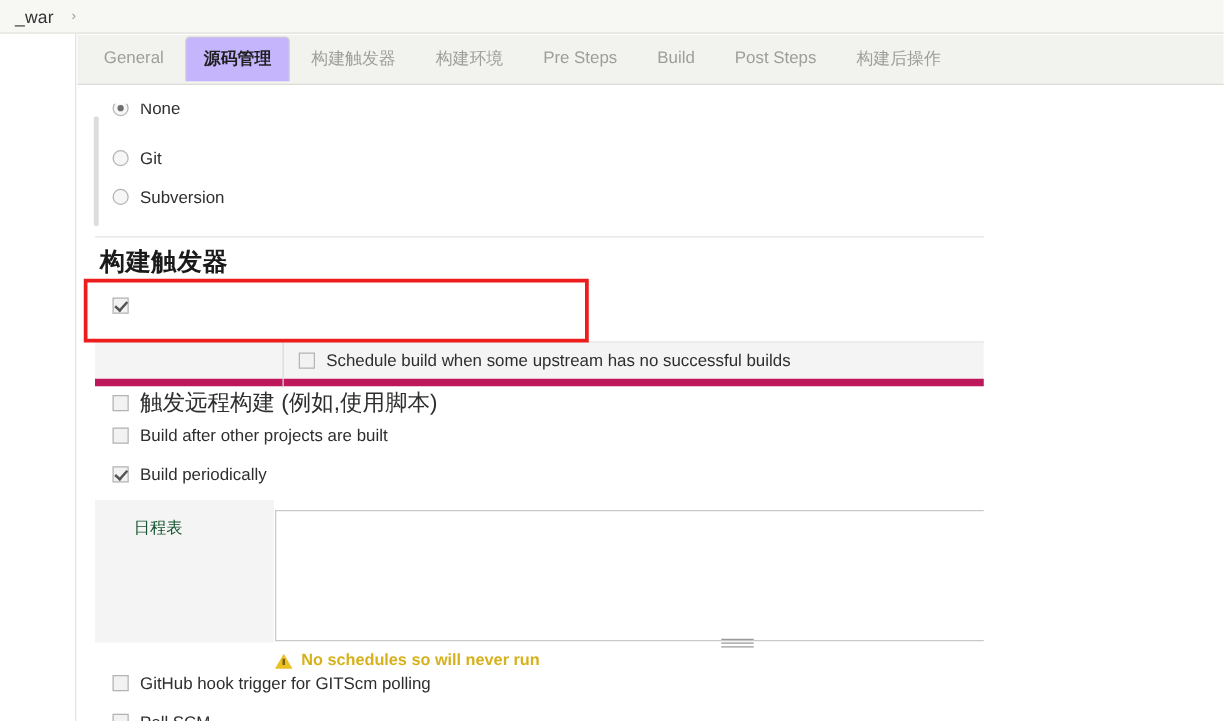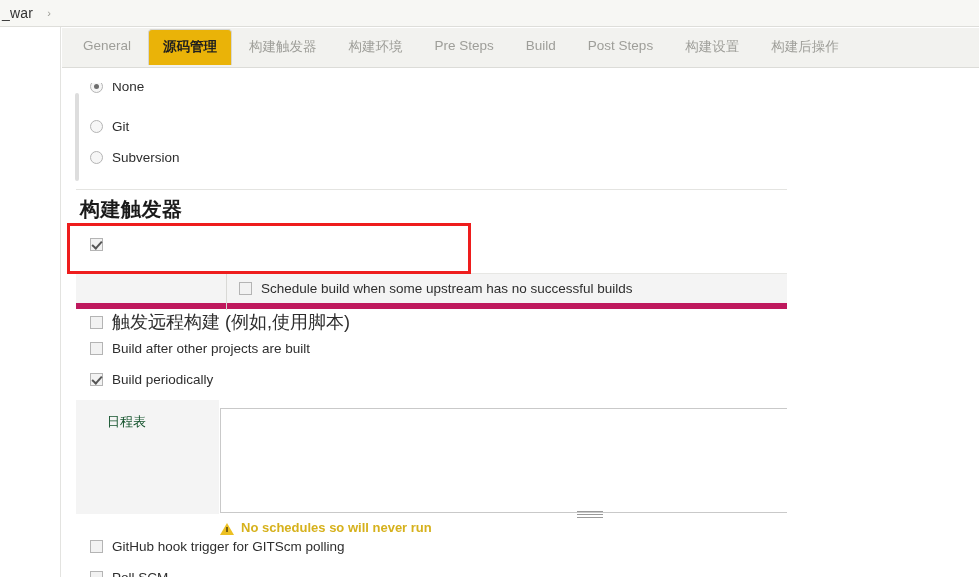--- a/index.html
+++ b/index.html
@@ -21,21 +21,21 @@
   #breadcrumb-bar {
     position: absolute;
     left: 0; top: 0;
     width: 979px;
     height: 27px;
     background: #f7f7f4;
     border-bottom: 1px solid #dededa;
     box-sizing: border-box;
     display: flex;
     align-items: center;
-    padding-left: 2px;
+    padding-left: 12px;
   }
   #breadcrumb-bar .crumb {
     font-size: 14px;
     color: #333;
     letter-spacing: .2px;
   }
   #breadcrumb-bar .crumb-sep {
     color: #9a9a93;
     font-size: 11px;
     margin-left: 14px;
@@ -73,21 +73,21 @@
     border: 1px solid transparent;
     border-bottom: none;
     border-radius: 4px 4px 0 0;
     margin-right: 2px;
     white-space: nowrap;
     position: relative;
     top: 1px;
     cursor: default;
   }
   .tab.active {
-    background: #eab308;
+    background: #c4b5fd;
     border-color: #d6d6d2;
     color: #1f1f1f;
     font-weight: bold;
     top: 1px;
     z-index: 3;
   }
 
   
   #form-body {
     position: absolute;
@@ -333,21 +333,20 @@
 <div id="left-gutter"></div>
 
 <div id="tab-bar">
   <div class="tab">General</div>
   <div class="tab active">源码管理</div>
   <div class="tab">构建触发器</div>
   <div class="tab">构建环境</div>
   <div class="tab">Pre Steps</div>
   <div class="tab">Build</div>
   <div class="tab">Post Steps</div>
-  <div class="tab">构建设置</div>
   <div class="tab">构建后操作</div>
 </div>
 
 <div id="form-body">
 
   <div id="inner-rail"></div>
 
   <div class="row" style="top:-4px;left:28px;">
     <span class="rad checked"></span>
     <span class="opt-label">None</span>

